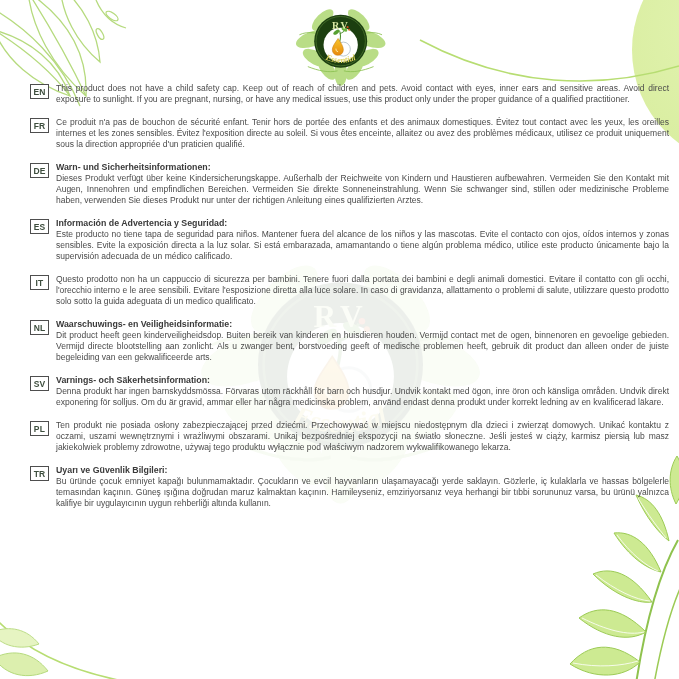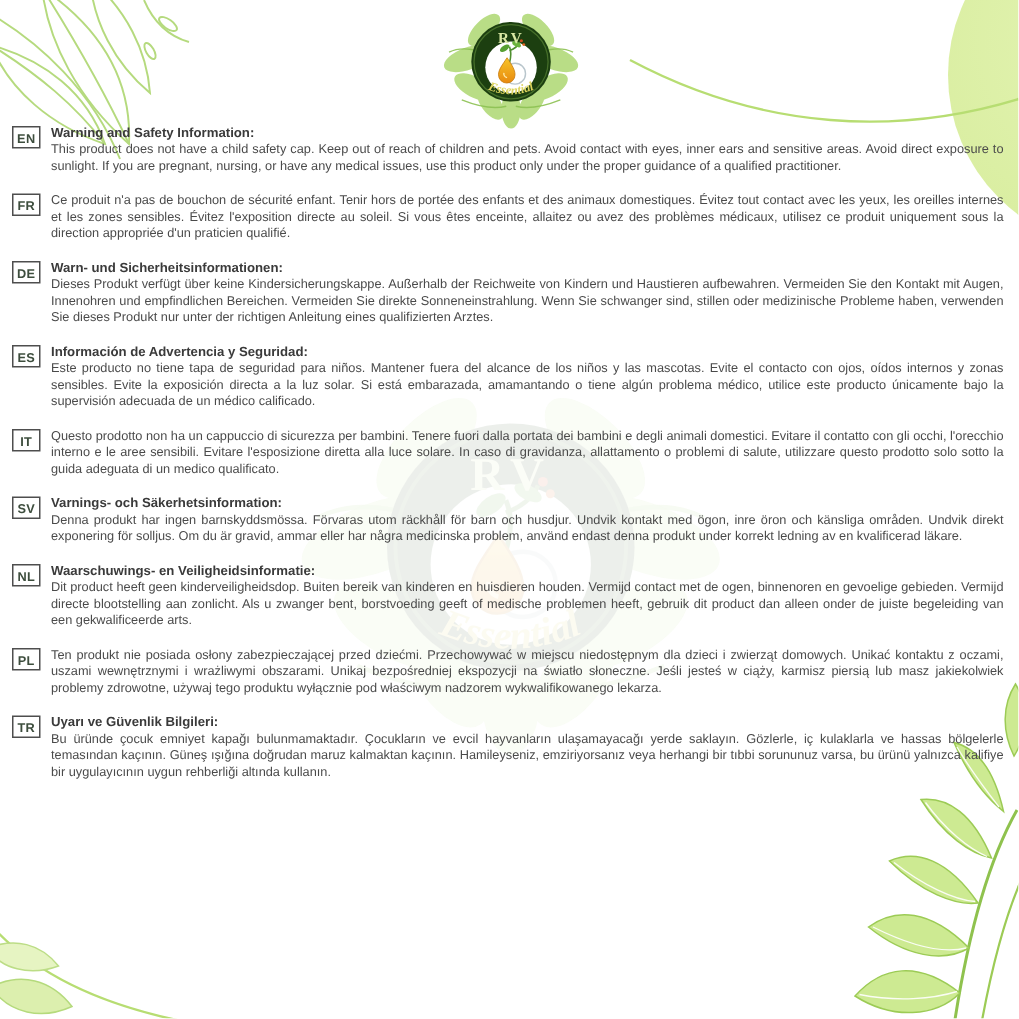--- a/index.html
+++ b/index.html
@@ -31,20 +31,21 @@
     flex:0 0 auto;
     width:17px;height:13px;
     border:1.2px solid #4e4e4e;
     background:#ffffff;
     color:#3d4d3d;
     font-size:8.5px;
     font-weight:bold;
     display:flex;align-items:center;justify-content:center;
     margin-top:1px;
     letter-spacing:.2px;
+    margin-left:22px;
   }
   .sec-text{flex:1;min-width:0;}
   .sec-head{
     font-size:8.8px;
     font-weight:bold;
     color:#3a3a3a;
     line-height:11px;
   }
   .sec-body{
     font-size:8.5px;
@@ -164,21 +165,20 @@
     <g>
       <use href="#logo-art" transform="translate(293,3) scale(1.06)"></use>
     </g>
   </svg>
 
   <div class="content">
 
     <div class="section">
       <div class="badge">EN</div>
       <div class="sec-text">
-        <div class="sec-head">Warning and Safety Information:</div>
         <div class="sec-body">This product does not have a child safety cap. Keep out of reach of children and pets. Avoid contact with eyes, inner ears and sensitive areas. Avoid direct exposure to sunlight. If you are pregnant, nursing, or have any medical issues, use this product only under the proper guidance of a qualified practitioner.</div>
       </div>
     </div>
 
     <div class="section">
       <div class="badge">FR</div>
       <div class="sec-text">
         <div class="sec-body">Ce produit n'a pas de bouchon de sécurité enfant. Tenir hors de portée des enfants et des animaux domestiques. Évitez tout contact avec les yeux, les oreilles internes et les zones sensibles. Évitez l'exposition directe au soleil. Si vous êtes enceinte, allaitez ou avez des problèmes médicaux, utilisez ce produit uniquement sous la direction appropriée d'un praticien qualifié.</div>
       </div>
     </div>
@@ -200,36 +200,36 @@
     </div>
 
     <div class="section">
       <div class="badge">IT</div>
       <div class="sec-text">
         <div class="sec-body">Questo prodotto non ha un cappuccio di sicurezza per bambini. Tenere fuori dalla portata dei bambini e degli animali domestici. Evitare il contatto con gli occhi, l'orecchio interno e le aree sensibili. Evitare l'esposizione diretta alla luce solare. In caso di gravidanza, allattamento o problemi di salute, utilizzare questo prodotto solo sotto la guida adeguata di un medico qualificato.</div>
       </div>
     </div>
 
     <div class="section">
+      <div class="badge">NL</div>
+      <div class="sec-text">
+        <div class="sec-head">Waarschuwings- en Veiligheidsinformatie:</div>
+        <div class="sec-body">Dit product heeft geen kinderveiligheidsdop. Buiten bereik van kinderen en huisdieren houden. Vermijd contact met de ogen, binnenoren en gevoelige gebieden. Vermijd directe blootstelling aan zonlicht. Als u zwanger bent, borstvoeding geeft of medische problemen heeft, gebruik dit product dan alleen onder de juiste begeleiding van een gekwalificeerde arts.</div>
+      </div>
+    </div>
+
+    <div class="section">
       <div class="badge">SV</div>
       <div class="sec-text">
         <div class="sec-head">Varnings- och Säkerhetsinformation:</div>
         <div class="sec-body">Denna produkt har ingen barnskyddsmössa. Förvaras utom räckhåll för barn och husdjur. Undvik kontakt med ögon, inre öron och känsliga områden. Undvik direkt exponering för solljus. Om du är gravid, ammar eller har några medicinska problem, använd endast denna produkt under korrekt ledning av en kvalificerad läkare.</div>
       </div>
     </div>
 
     <div class="section">
-      <div class="badge">NL</div>
-      <div class="sec-text">
-        <div class="sec-head">Waarschuwings- en Veiligheidsinformatie:</div>
-        <div class="sec-body">Dit product heeft geen kinderveiligheidsdop. Buiten bereik van kinderen en huisdieren houden. Vermijd contact met de ogen, binnenoren en gevoelige gebieden. Vermijd directe blootstelling aan zonlicht. Als u zwanger bent, borstvoeding geeft of medische problemen heeft, gebruik dit product dan alleen onder de juiste begeleiding van een gekwalificeerde arts.</div>
-      </div>
-    </div>
-
-    <div class="section">
       <div class="badge">PL</div>
       <div class="sec-text">
         <div class="sec-body">Ten produkt nie posiada osłony zabezpieczającej przed dziećmi. Przechowywać w miejscu niedostępnym dla dzieci i zwierząt domowych. Unikać kontaktu z oczami, uszami wewnętrznymi i wrażliwymi obszarami. Unikaj bezpośredniej ekspozycji na światło słoneczne. Jeśli jesteś w ciąży, karmisz piersią lub masz jakiekolwiek problemy zdrowotne, używaj tego produktu wyłącznie pod właściwym nadzorem wykwalifikowanego lekarza.</div>
       </div>
     </div>
 
 
     <div class="section">
       <div class="badge">TR</div>
       <div class="sec-text">

